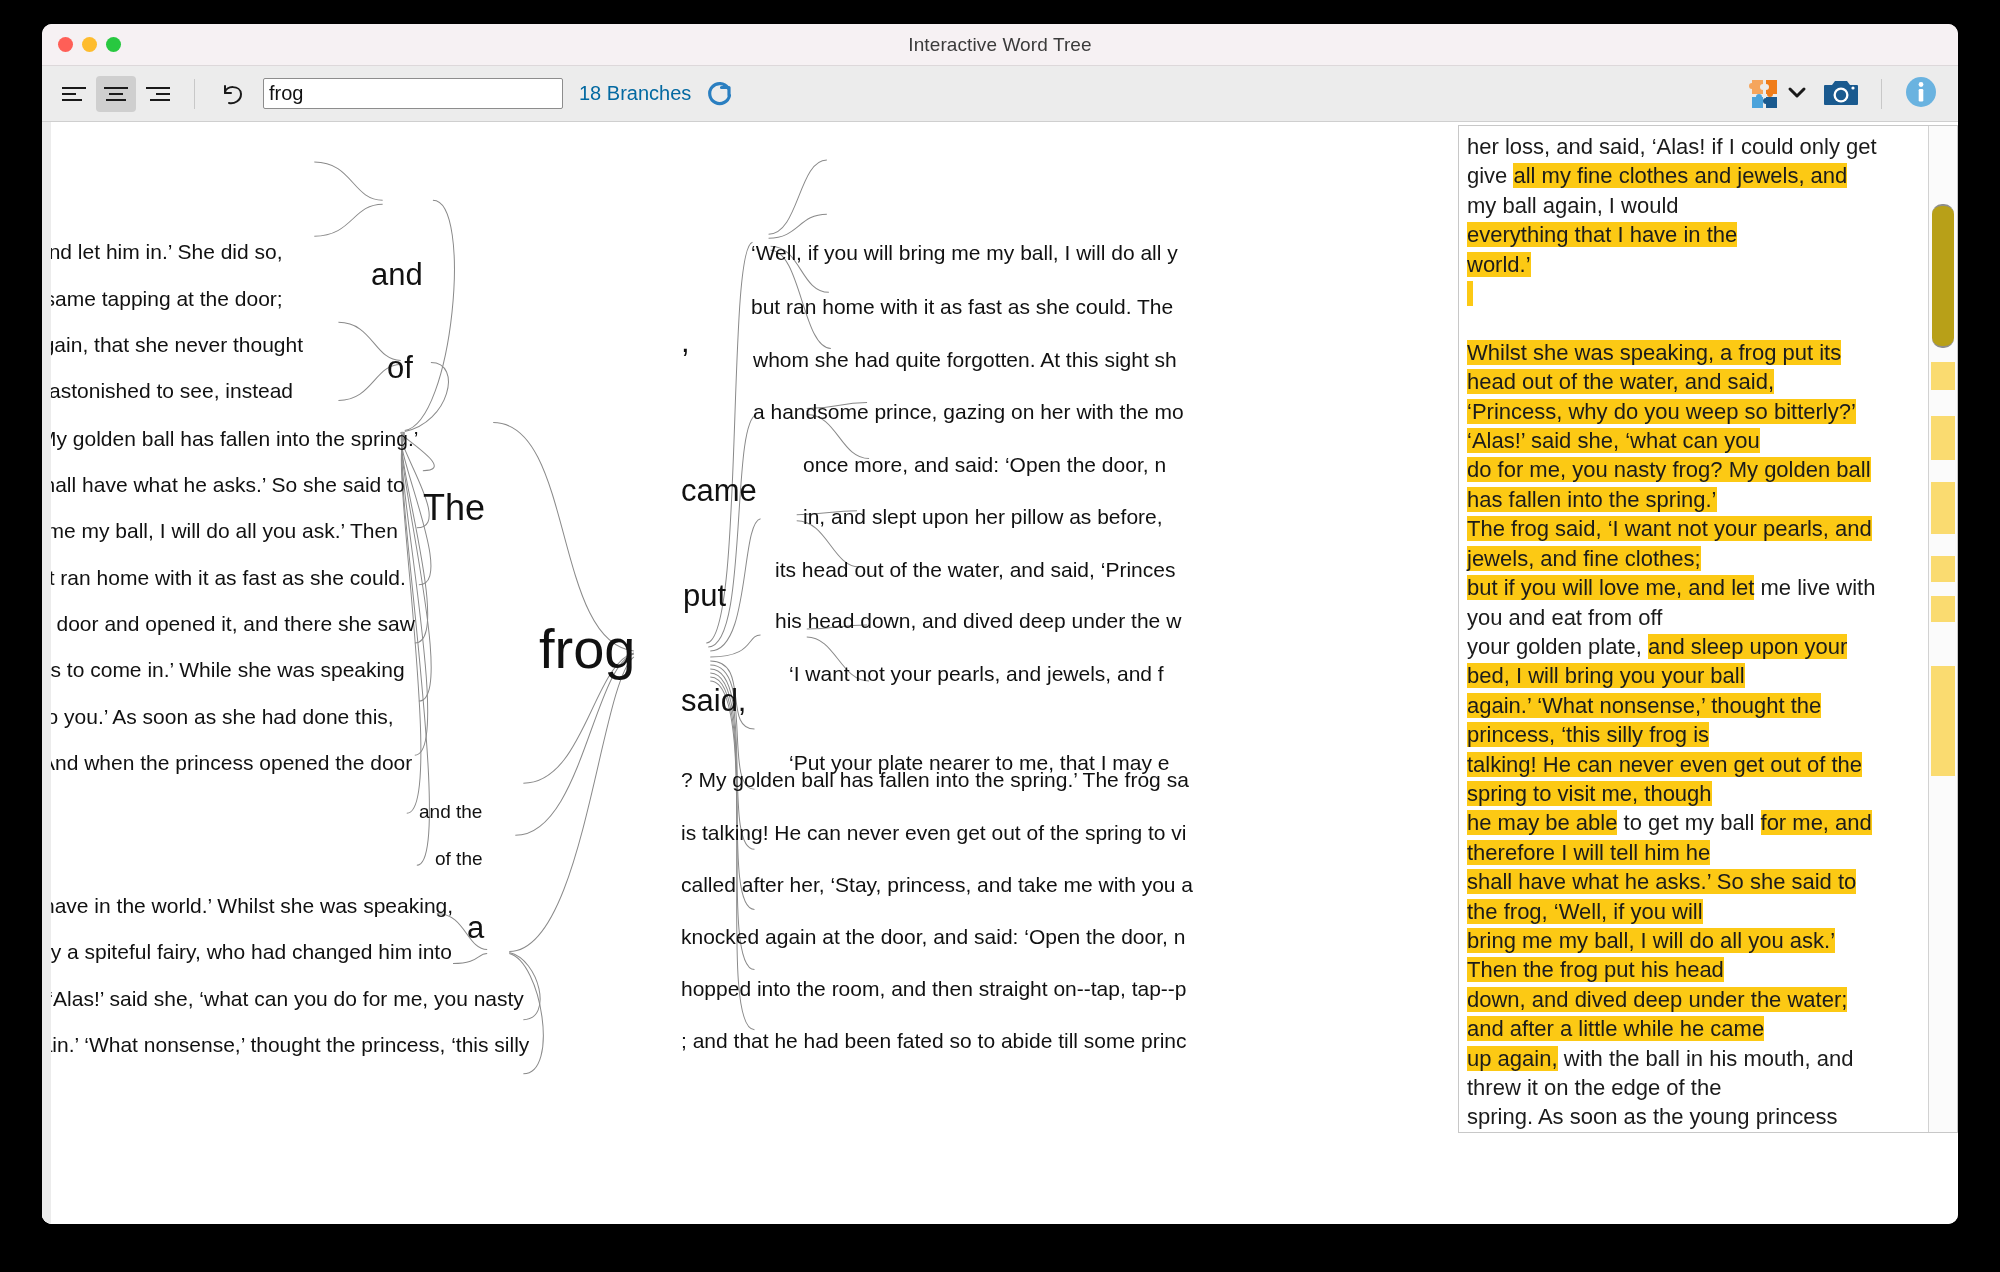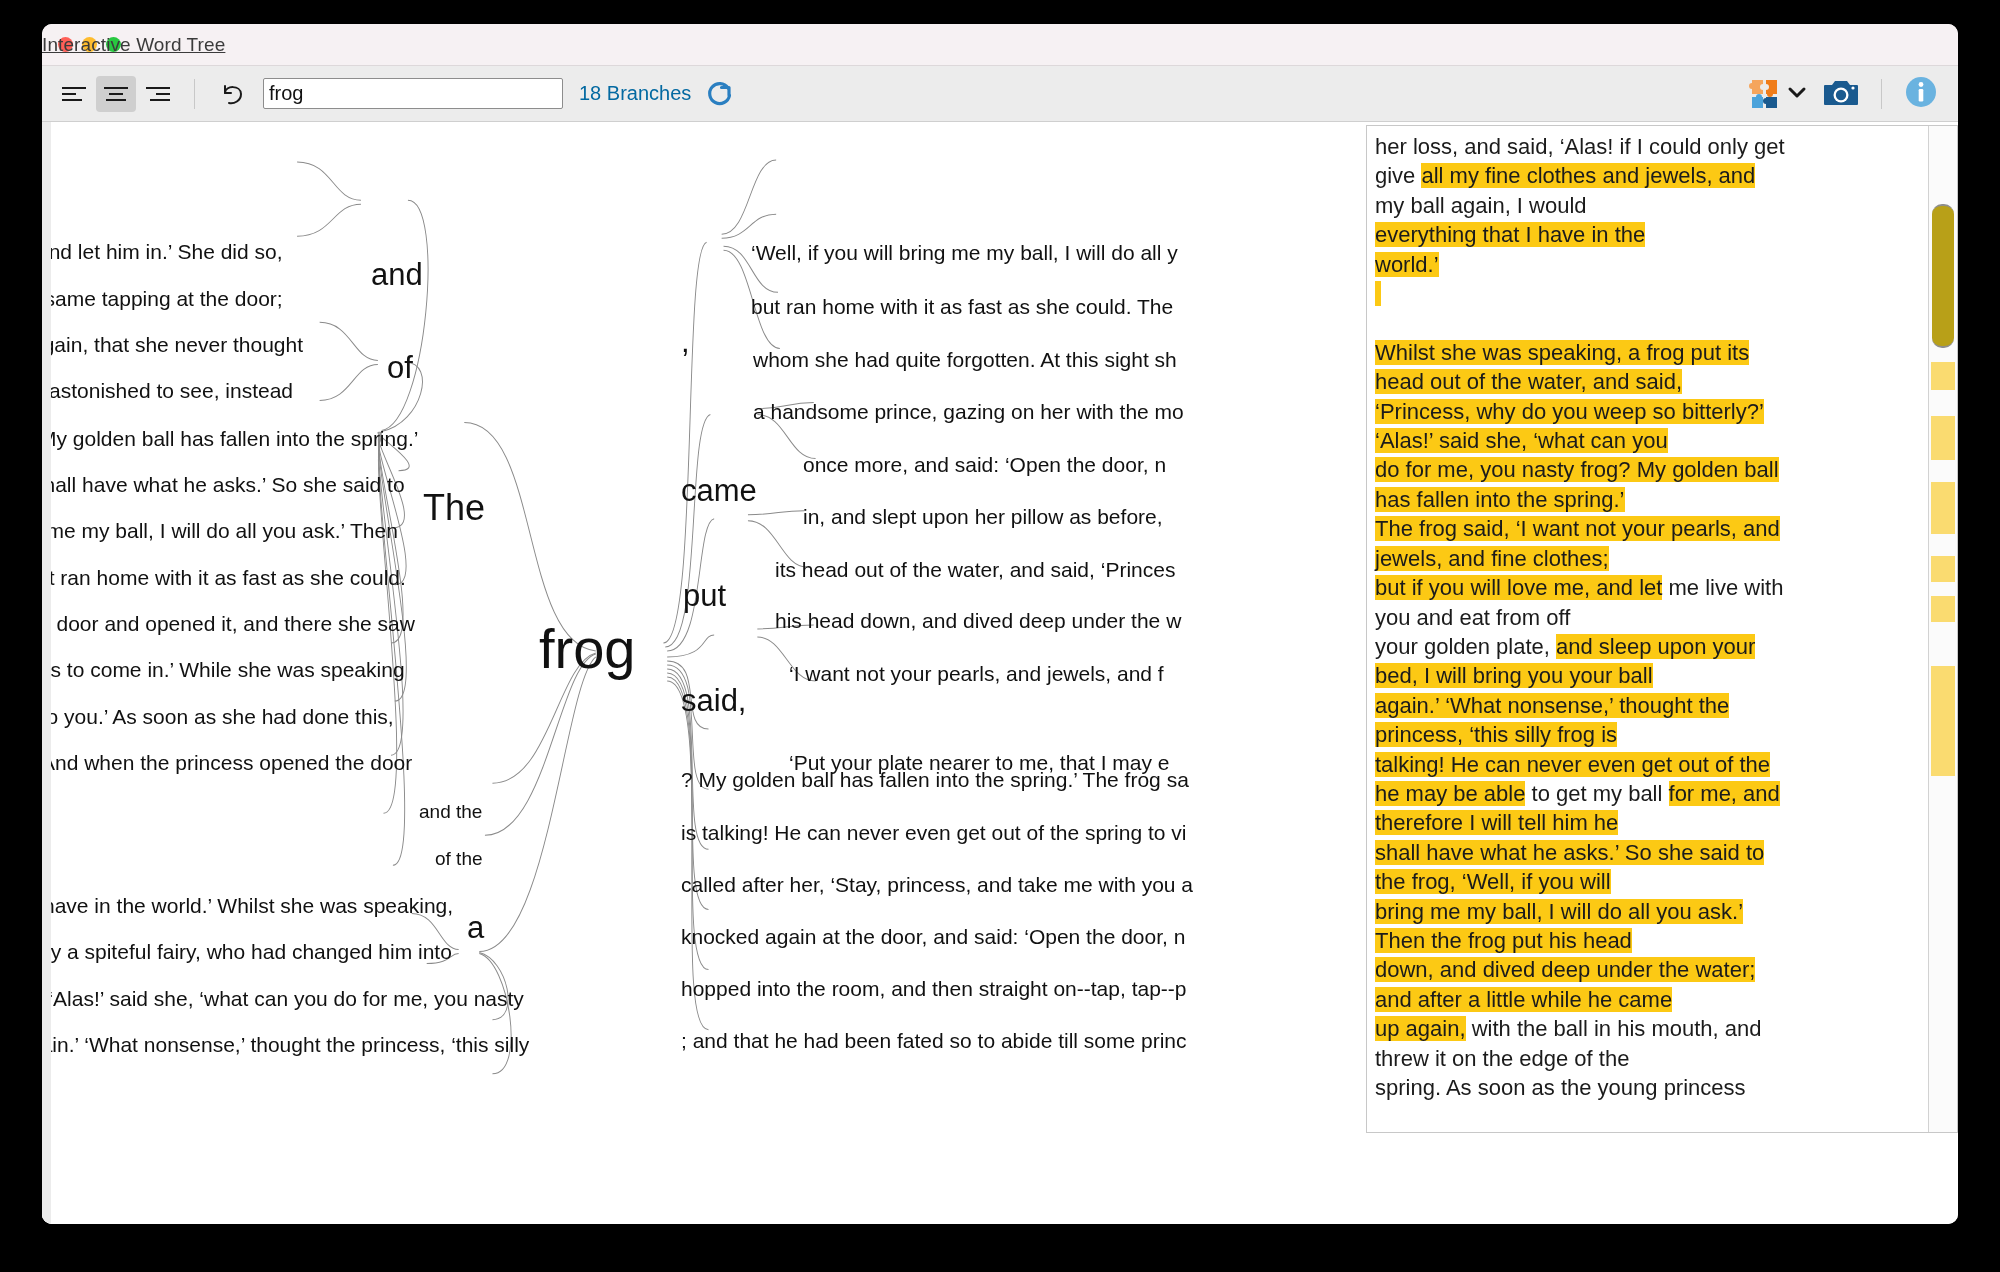--- a/index.html
+++ b/index.html
@@ -29,24 +29,23 @@
     position: relative;
     flex: 0 0 auto;
   }
   .traffic { position: absolute; left: 16px; top: 13px; display: flex; gap: 9px; }
   .dot { width: 15px; height: 15px; border-radius: 50%; }
   .dot.red { background: #ff5f57; }
   .dot.yellow { background: #febc2e; }
   .dot.green { background: #28c840; }
   .win-title {
     position: absolute; left: 0; right: 0; top: 10px;
-    text-align: left;
+    text-align: center;
     font-size: 19px; color: #3b3b3b;
     letter-spacing: 0.1px;
-    text-decoration: underline;
   }
 
   
   .toolbar {
     height: 55px;
     background: #ececec;
     border-bottom: 1px solid #cfcfcf;
     display: flex; align-items: center;
     padding: 0 16px 0 12px;
     flex: 0 0 auto;
@@ -128,21 +127,21 @@
   .node.lvl-leafR { font-size: 21px; transform: translateY(-50%); }
   .node.lvl-mid { font-size: 31px; transform: translateY(-50%); }
   .node.lvl-small { font-size: 19px; transform: translateY(-50%); }
   .node.lvl-root { font-size: 56px; transform: translateY(-50%); }
   .node.lvl-the { font-size: 36px; transform: translateY(-50%); }
 
   
   .text-panel {
     position: relative;
     flex: 0 0 auto;
-    width: 592px;
+    width: 500px;
     margin: 0;
     background: #fff;
     border: 1px solid #c8c8c8;
     box-sizing: border-box;
     display: flex;
     align-self: flex-start;
     height: 1008px;
     margin-top: 3px;
   }
   .text-body {
@@ -416,20 +415,21 @@
           <div><span class="hl">has fallen into the spring.’</span></div>
           <div><span class="hl">The frog said, ‘I want not your pearls, and</span></div>
           <div><span class="hl">jewels, and fine clothes;</span></div>
           <div><span class="hl">but if you will love me, and let</span><span> me live with</span></div>
           <div><span>you and eat from off</span></div>
           <div><span>your golden plate, </span><span class="hl">and sleep upon your</span></div>
           <div><span class="hl">bed, I will bring you your ball</span></div>
           <div><span class="hl">again.’ ‘What nonsense,’ thought the</span></div>
           <div><span class="hl">princess, ‘this silly frog is</span></div>
           <div><span class="hl">talking! He can never even get out of the</span></div>
+          <div><span class="hl">spring to visit me, though</span></div>
           <div><span class="hl">he may be able</span><span> to get my ball </span><span class="hl">for me, and</span></div>
           <div><span class="hl">therefore I will tell him he</span></div>
           <div><span class="hl">shall have what he asks.’ So she said to</span></div>
           <div><span class="hl">the frog, ‘Well, if you will</span></div>
           <div><span class="hl">bring me my ball, I will do all you ask.’</span></div>
           <div><span class="hl">Then the frog put his head</span></div>
           <div><span class="hl">down, and dived deep under the water;</span></div>
           <div><span class="hl">and after a little while he came</span></div>
           <div><span class="hl">up again,</span><span> with the ball in his mouth, and</span></div>
           <div><span>threw it on the edge of the</span></div>

